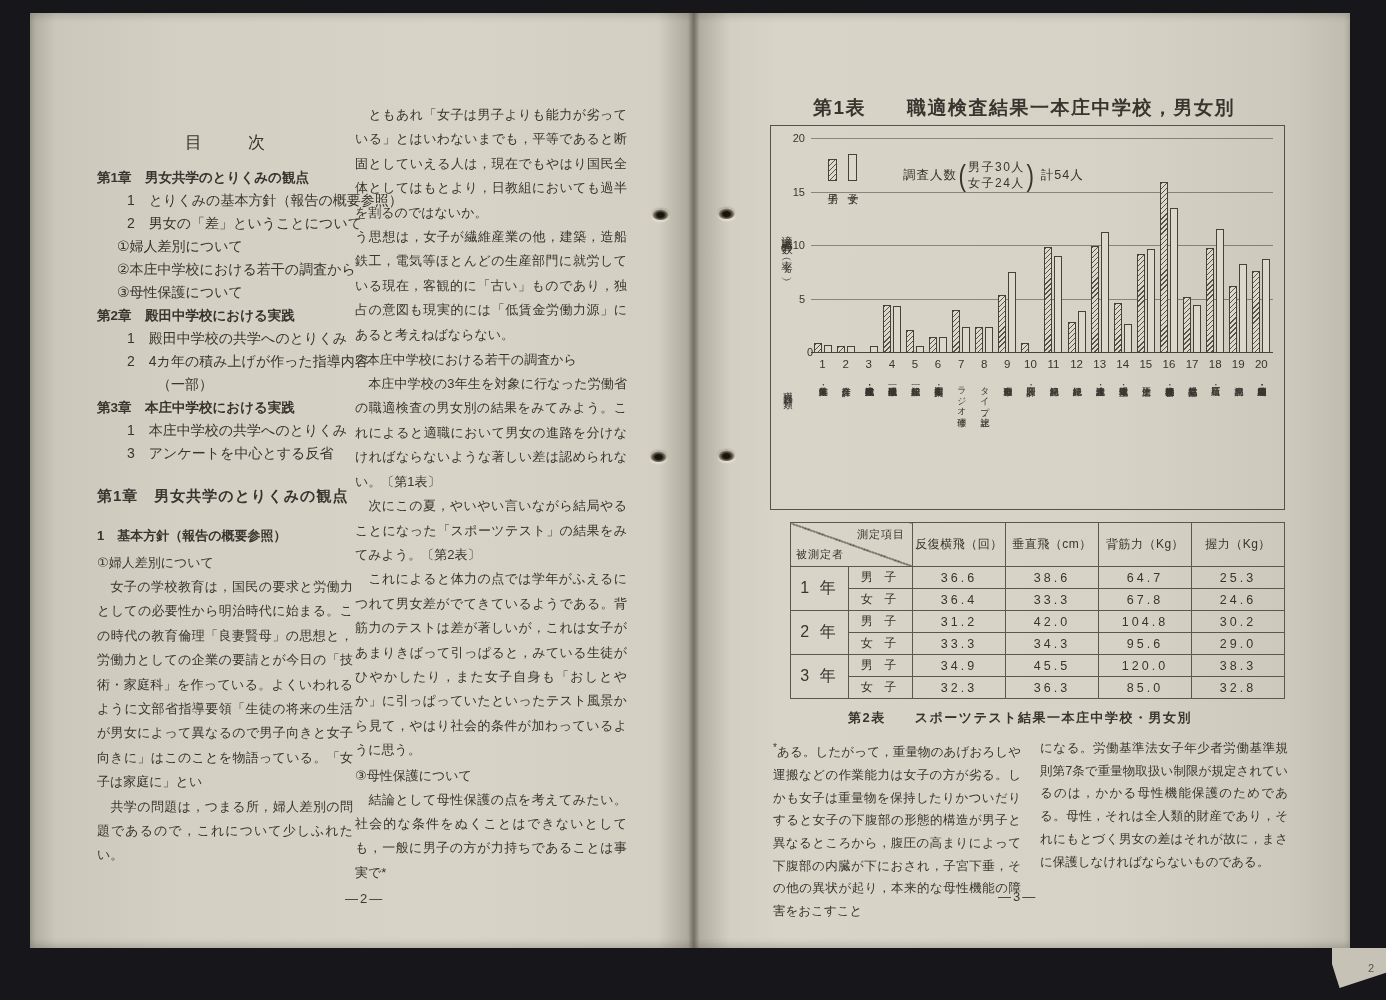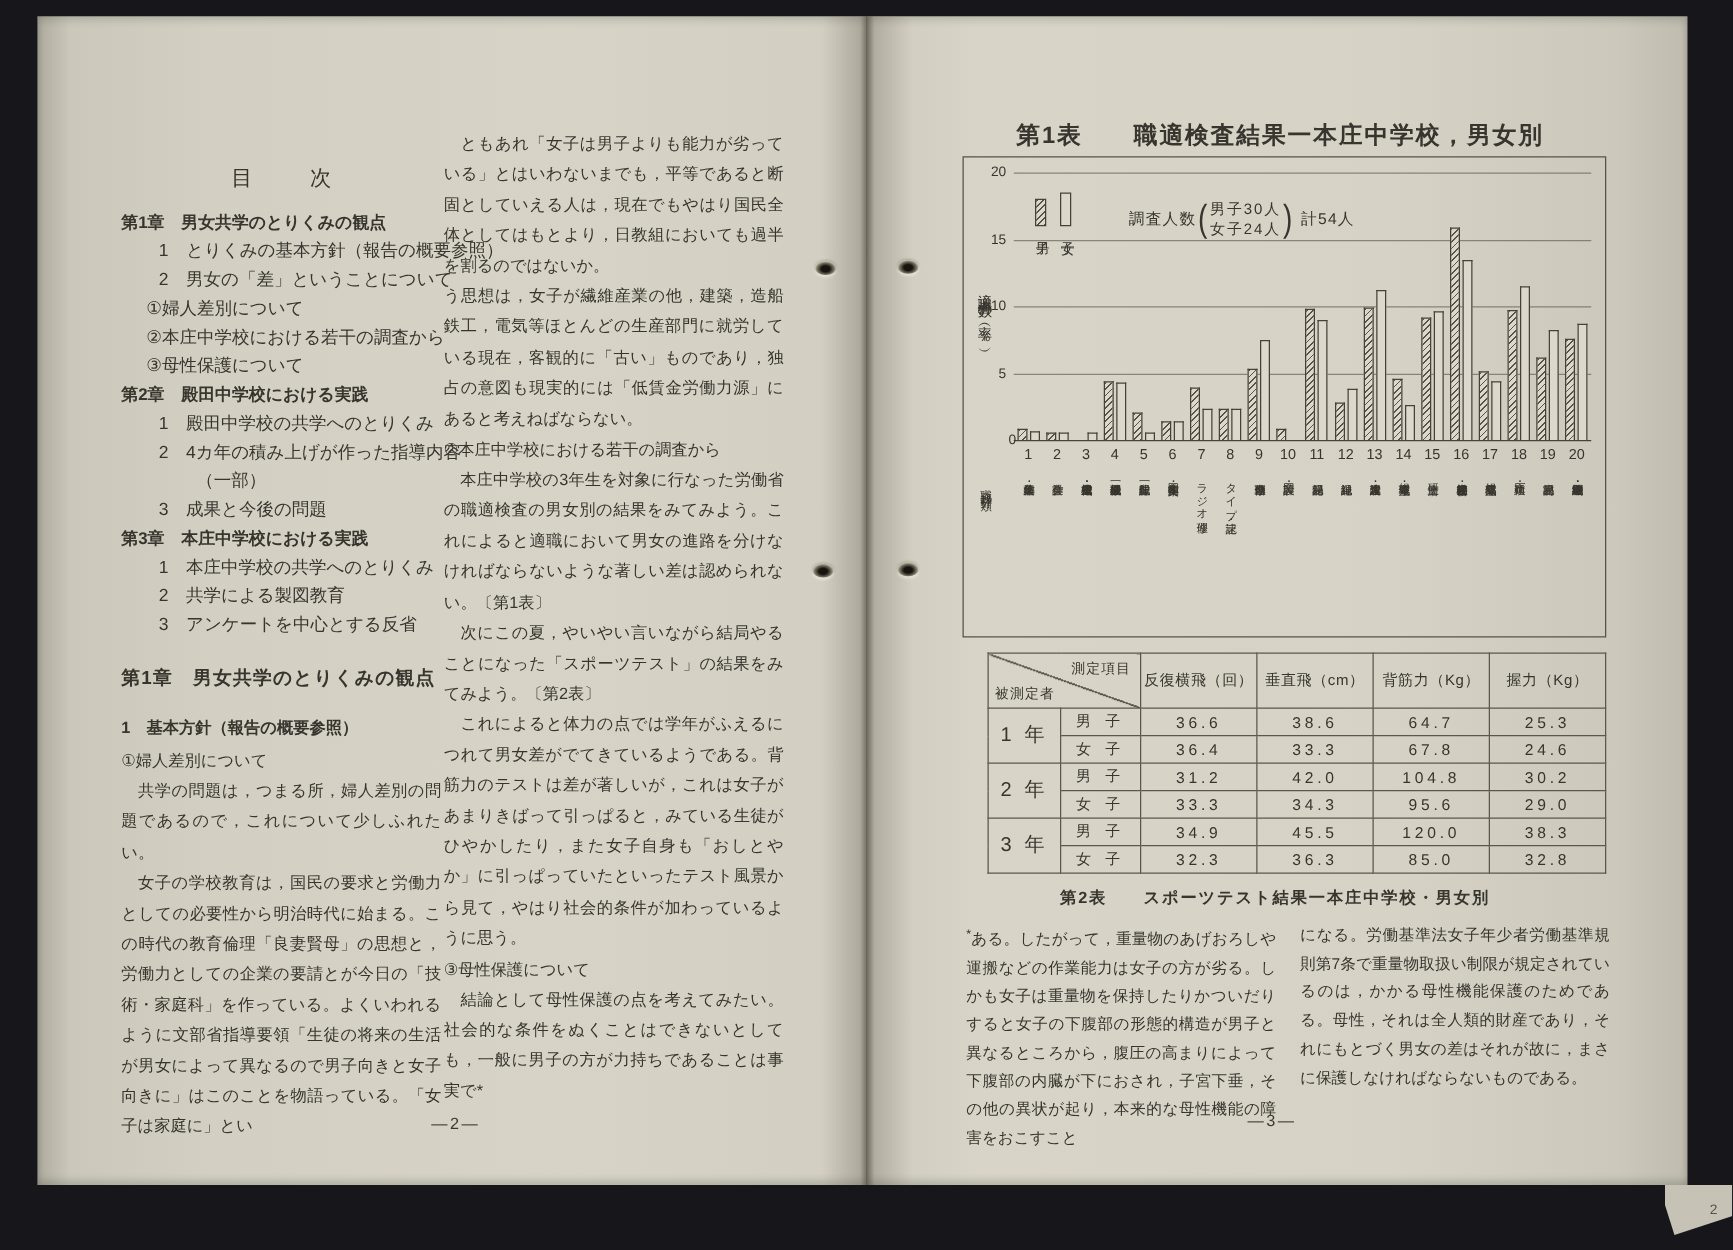--- a/index.html
+++ b/index.html
@@ -113,32 +113,30 @@
         <div class="toc-line lvl0 bold">第1章　男女共学のとりくみの観点</div>
         <div class="toc-line lvl1">1　とりくみの基本方針（報告の概要参照）</div>
         <div class="toc-line lvl1">2　男女の「差」ということについて</div>
         <div class="toc-line lvl2">①婦人差別について</div>
         <div class="toc-line lvl2">②本庄中学校における若干の調査から</div>
         <div class="toc-line lvl2">③母性保護について</div>
         <div class="toc-line lvl0 bold">第2章　殿田中学校における実践</div>
         <div class="toc-line lvl1">1　殿田中学校の共学へのとりくみ</div>
         <div class="toc-line lvl1">2　4カ年の積み上げが作った指導内容</div>
         <div class="toc-line lvl3">（一部）</div>
-        <div class="toc-line lvl1">3　成果と今後の問題</div>
         <div class="toc-line lvl0 bold">第3章　本庄中学校における実践</div>
         <div class="toc-line lvl1">1　本庄中学校の共学へのとりくみ</div>
-        <div class="toc-line lvl1">2　共学による製図教育</div>
         <div class="toc-line lvl1">3　アンケートを中心とする反省</div>
       </div>
     <div id="section-heading">第1章　男女共学のとりくみの観点</div>
     <div id="col1-blocks" class="blocks">
         <p class="line blk-head">1　基本方針（報告の概要参照）</p>
         <p class="line sub">①婦人差別について</p>
+        <p class="line">　女子の学校教育は，国民の要求と労働力としての必要性から明治時代に始まる。この時代の教育倫理「良妻賢母」の思想と，労働力としての企業の要請とが今日の「技術・家庭科」を作っている。よくいわれるように文部省指導要領「生徒の将来の生活が男女によって異なるので男子向きと女子向きに」はこのことを物語っている。「女子は家庭に」とい</p>
         <p class="line">　共学の問題は，つまる所，婦人差別の問題であるので，これについて少しふれたい。</p>
-        <p class="line">　女子の学校教育は，国民の要求と労働力としての必要性から明治時代に始まる。この時代の教育倫理「良妻賢母」の思想と，労働力としての企業の要請とが今日の「技術・家庭科」を作っている。よくいわれるように文部省指導要領「生徒の将来の生活が男女によって異なるので男子向きと女子向きに」はこのことを物語っている。「女子は家庭に」とい</p>
       </div>
   </div>
 
   <div class="col" id="mid-col">
     <div id="mid-col-blocks" class="blocks">
         <p class="line">　ともあれ「女子は男子よりも能力が劣っている」とはいわないまでも，平等であると断固としていえる人は，現在でもやはり国民全体としてはもとより，日教組においても過半を割るのではないか。</p>
         <p class="line">う思想は，女子が繊維産業の他，建築，造船鉄工，電気等ほとんどの生産部門に就労している現在，客観的に「古い」ものであり，独占の意図も現実的には「低賃金労働力源」にあると考えねばならない。</p>
         <p class="line sub">②本庄中学校における若干の調査から</p>
         <p class="line">　本庄中学校の3年生を対象に行なった労働省の職適検査の男女別の結果をみてみよう。これによると適職において男女の進路を分けなければならないような著しい差は認められない。〔第1表〕</p>
         <p class="line">　次にこの夏，やいやい言いながら結局やることになった「スポーツテスト」の結果をみてみよう。〔第2表〕</p>

